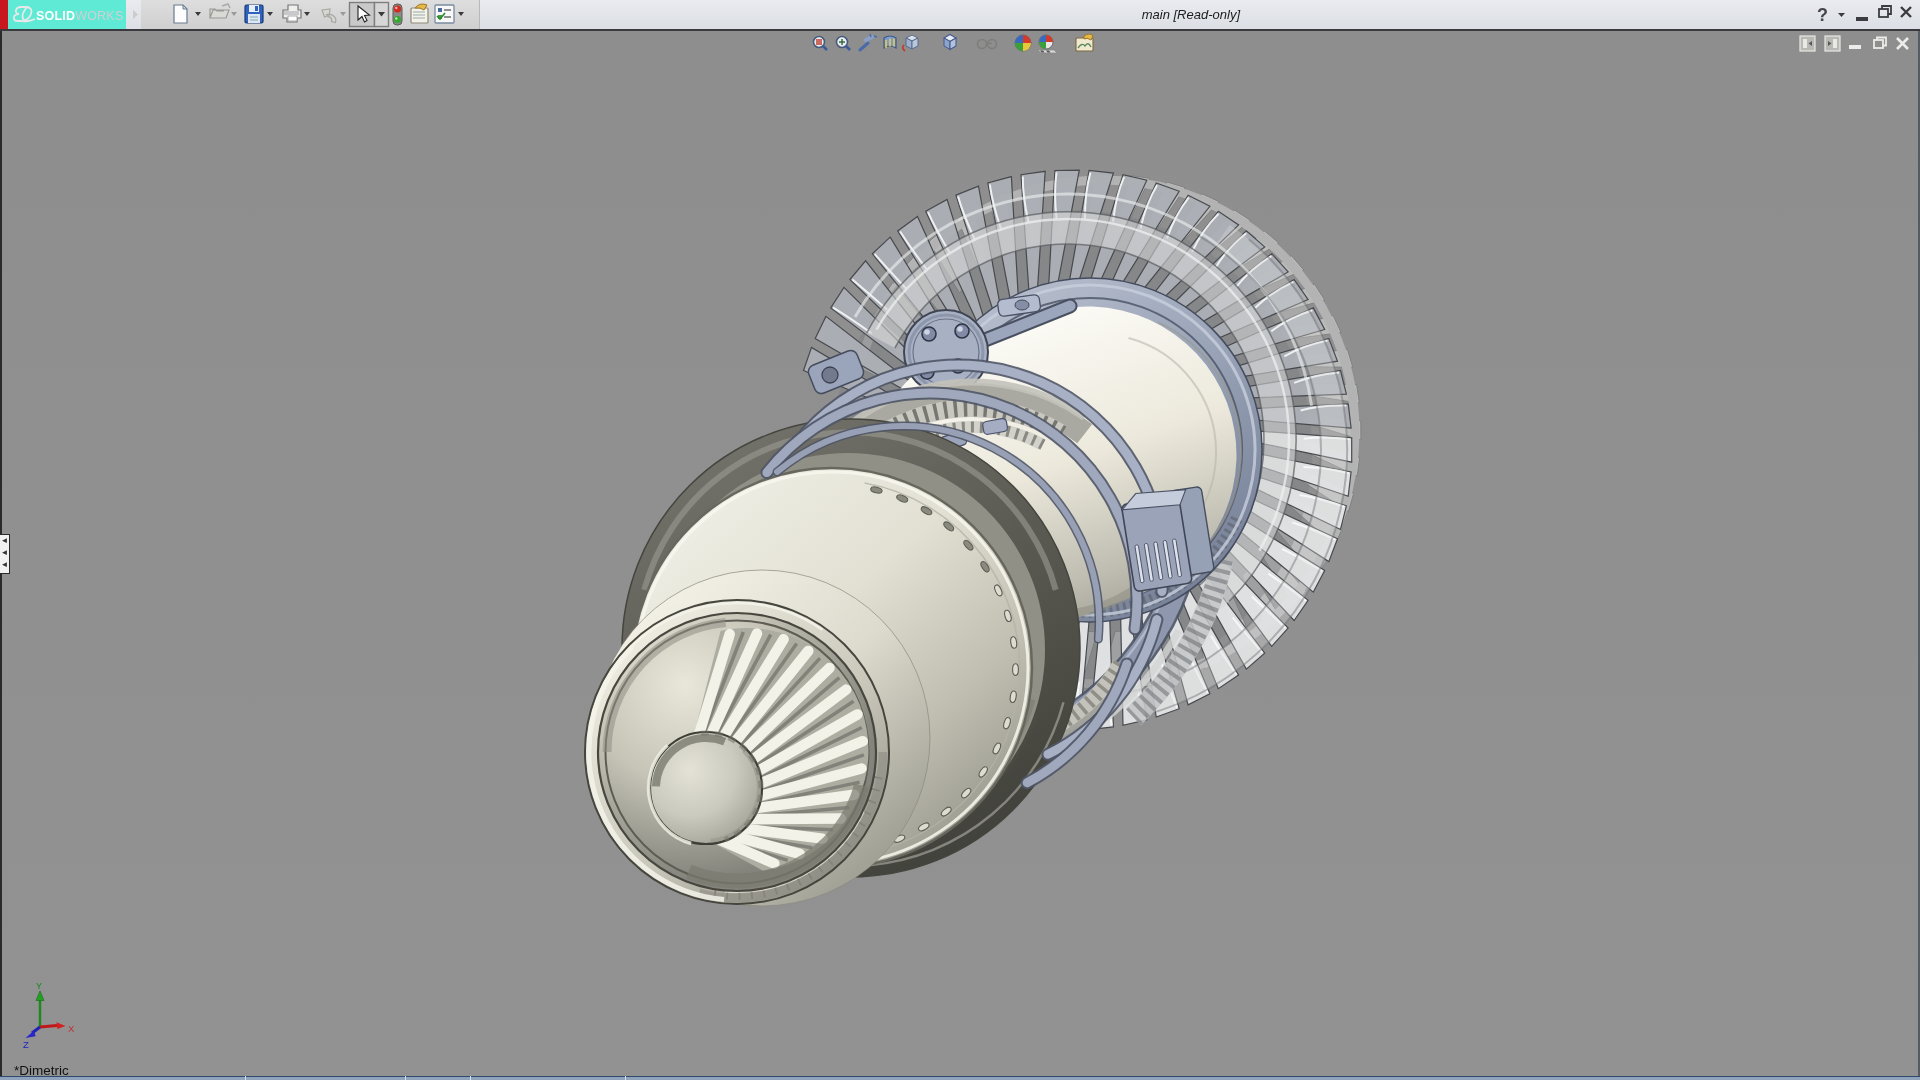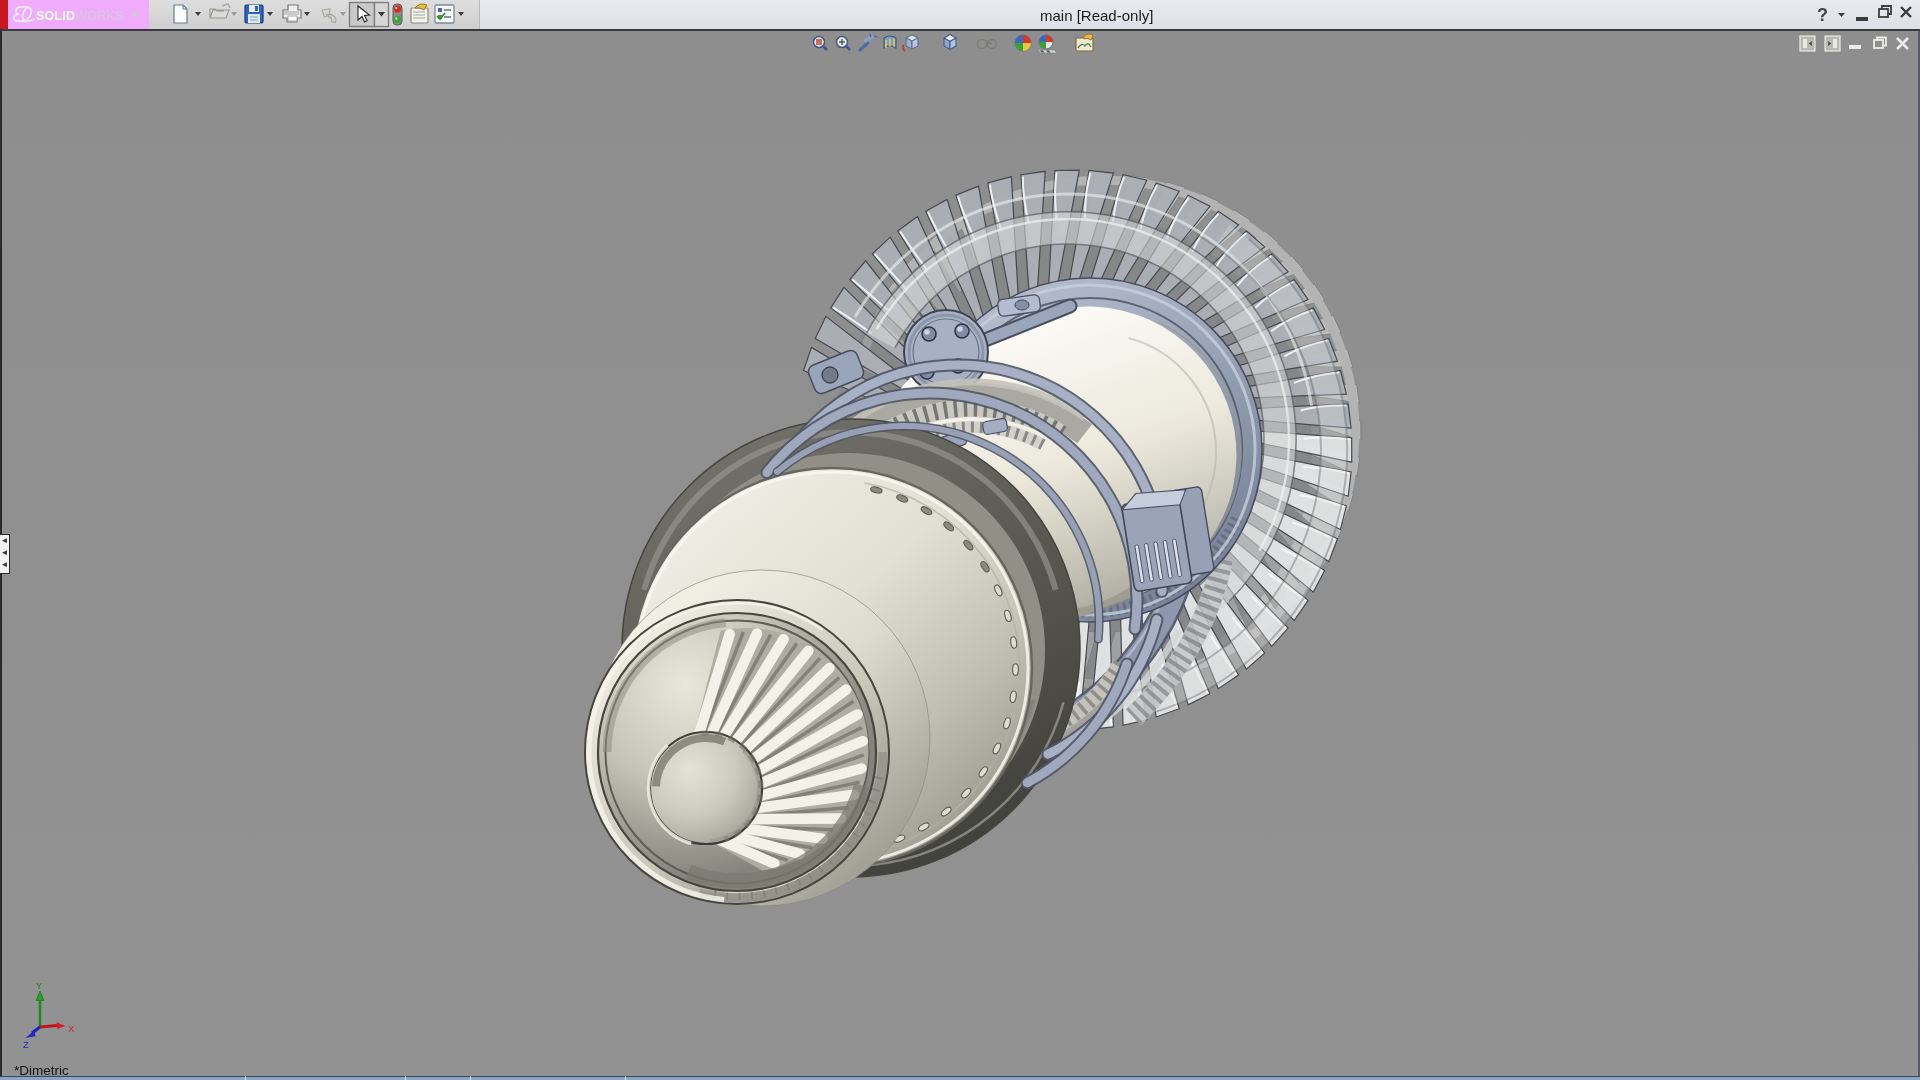--- a/index.html
+++ b/index.html
@@ -1,21 +1,21 @@
 <!DOCTYPE html>
 <html><head><meta charset="utf-8"><style>
 * { margin:0; padding:0; box-sizing:border-box; }
 body { width:1920px; height:1080px; overflow:hidden; font-family:"Liberation Sans", sans-serif; background:#8f8f8f; position:relative; }
 #titlebar { position:absolute; left:0; top:0; width:1920px; height:29px; background:linear-gradient(#e9ebef,#dcdfe5); }
 #tbicons { position:absolute; left:141px; top:0; width:339px; height:29px; background:linear-gradient(#dedede,#cfcfcf); border-right:1px solid #b8b8bc; }
-#logo { position:absolute; left:0; top:0; width:149px; height:29px; background:#f0abfc; }
+#logo { position:absolute; left:0; top:0; width:126px; height:29px; background:#5eead4; }
 #logo .red { position:absolute; left:0; top:0; width:8px; height:29px; background:#c8171e; }
 #sep { position:absolute; left:0; top:29px; width:1920px; height:2px; background:#3a3a3e; }
 #viewport { position:absolute; left:0; top:31px; width:1920px; height:1045px; background:linear-gradient(#8e8e8e,#929292); border-left:2px solid #2a2a2a; border-right:2px solid #565a62; }
-#title { position:absolute; left:1040px; top:7px; width:200px; text-align:left; font-size:15px; color:#1c1c1c; }
+#title { position:absolute; left:1040px; top:7px; width:200px; text-align:right; font-size:13px; color:#1c1c1c;font-style:italic; }
 #lefttab { position:absolute; left:0; top:534px; width:10px; height:40px; background:#f2f2f2; border:1.5px solid #2a2a2a; border-left:none; font-size:8px; color:#333; line-height:12px; text-align:center; }
 #dimetric { position:absolute; left:14px; top:1063px; font-size:13.5px; color:#111;text-align:right; }
 #statusbar { position:absolute; left:0; top:1076px; width:1920px; height:4px; background:#8fa3bd; border-top:1.5px solid #2f4a68; }
 .scell { position:absolute; top:1076px; height:4px; border-left:1px solid #d8e2ee; }
 </style></head><body>
 <div id="viewport"></div>
 <div id="titlebar"></div>
 <div id="tbicons"></div>
 <div id="logo"><div class="red"></div>
 <svg style="position:absolute;left:10px;top:3px" width="125" height="24" viewBox="0 0 125 24">

